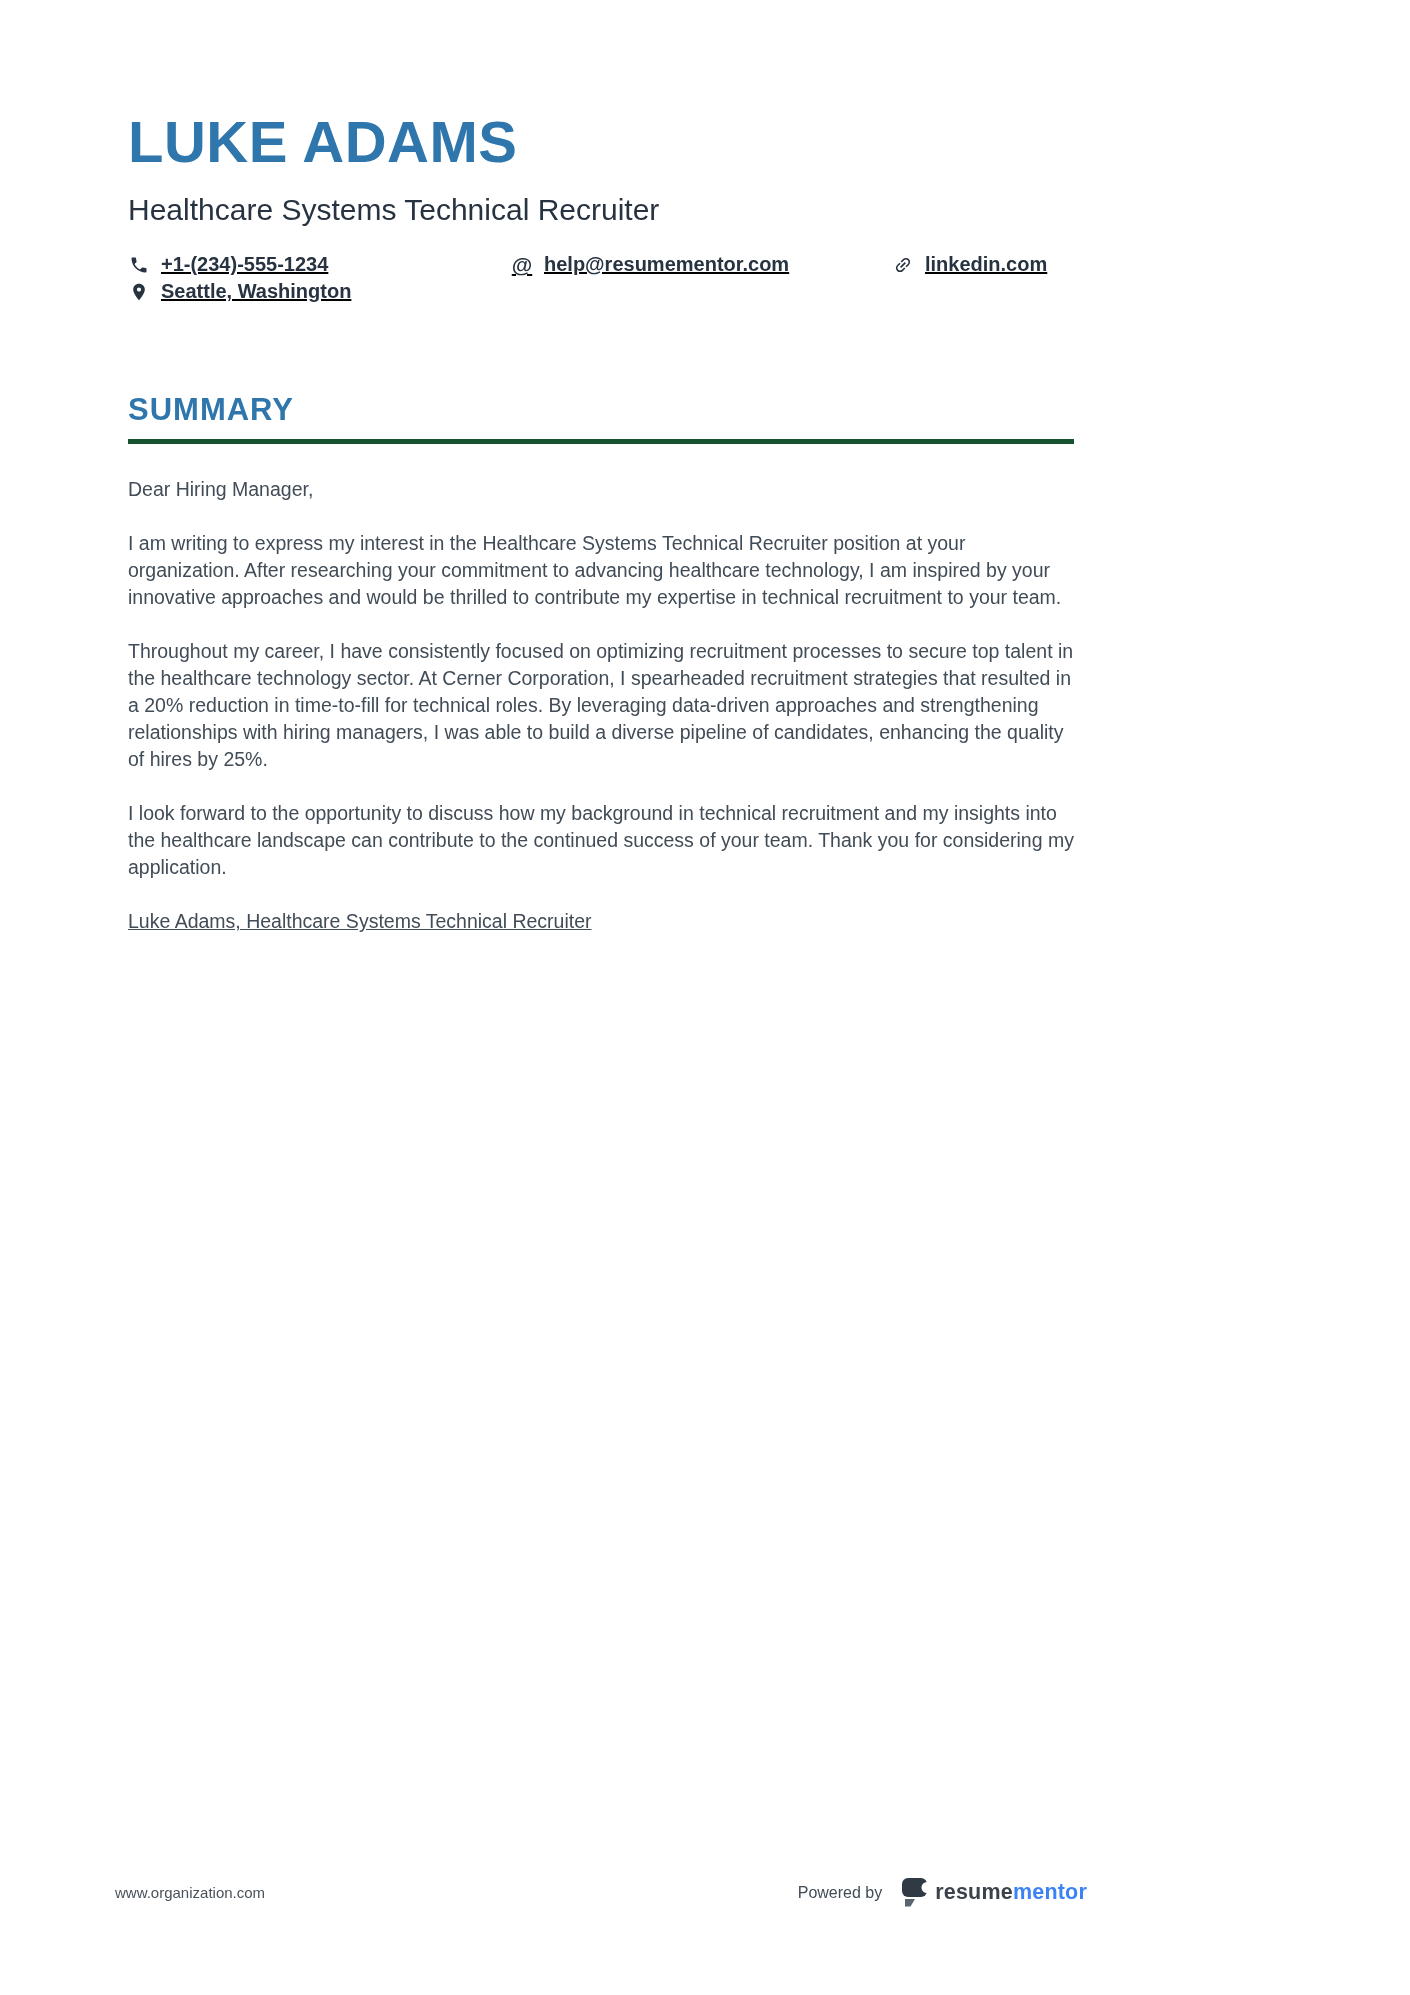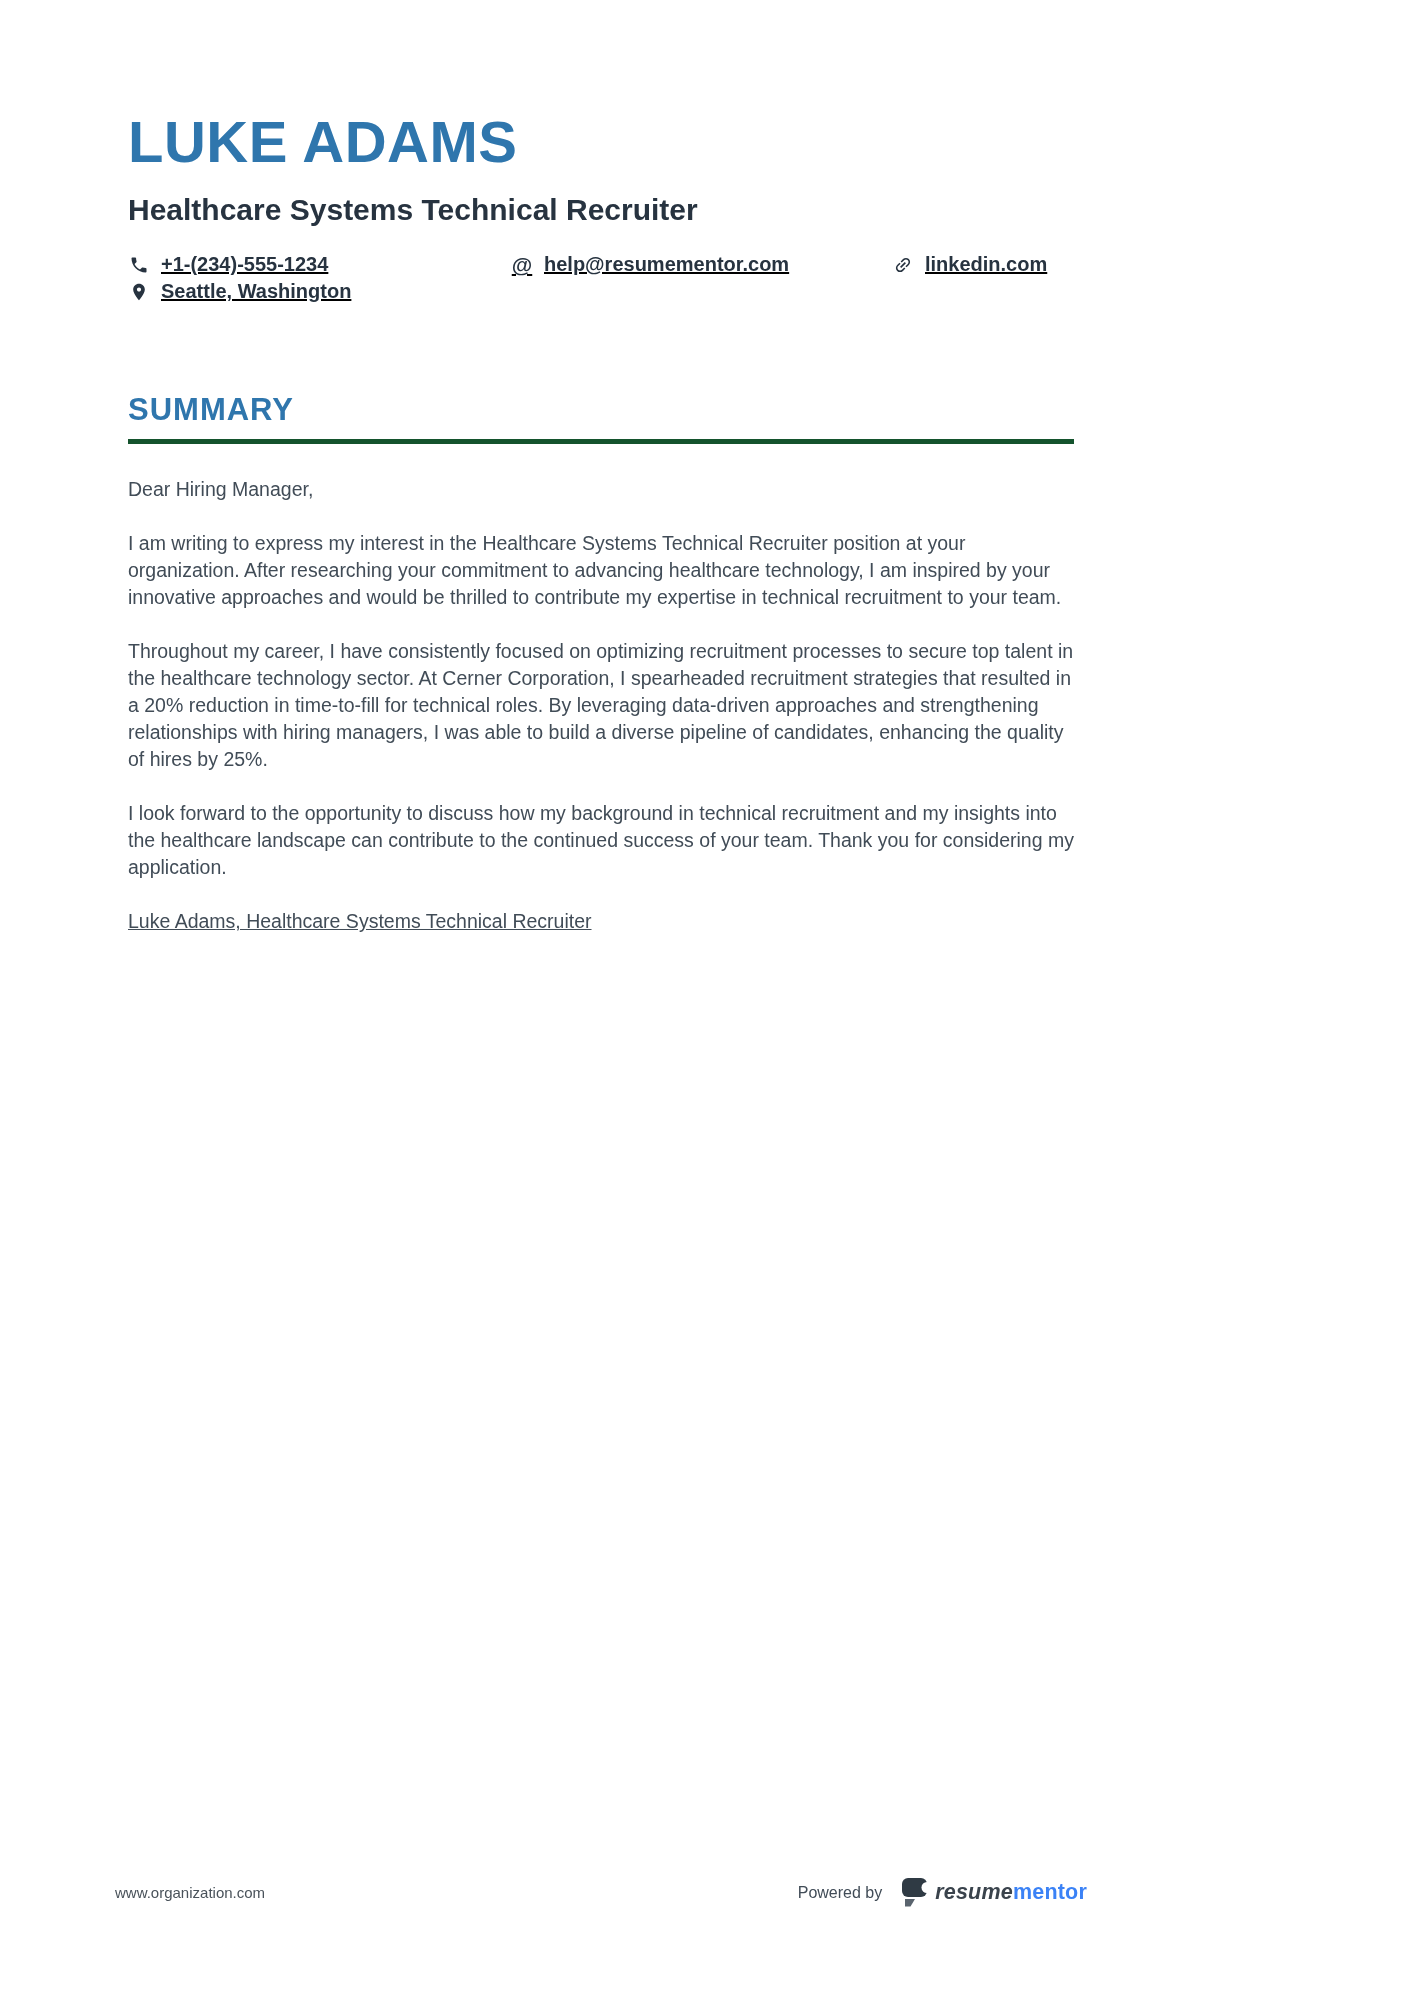--- a/index.html
+++ b/index.html
@@ -18,21 +18,21 @@
     margin: 0;
     font-size: 58px;
     font-weight: bold;
     letter-spacing: 0.5px;
     color: #2f76ad;
     line-height: 1.05;
   }
   .job-title {
     margin: 20px 0 0 0;
     font-size: 30px;
-    font-weight: bold;
+    font-weight: normal;
     color: #273340;
     line-height: 1.15;
   }
   .contact-grid {
     margin-top: 26px;
     display: grid;
     grid-template-columns: 383px 381px 1fr;
     row-gap: 4px;
     align-items: center;
     text-decoration: underline;
@@ -90,21 +90,21 @@
   .powered {
     display: flex;
     align-items: center;
     gap: 20px;
   }
   .powered-label { font-size: 16px; color: #414c57; }
   .brand { display: flex; align-items: center; gap: 7px; }
   .brand-icon { width: 26px; height: 29px; position: relative; flex: 0 0 auto; }
   .brand-icon svg { width: 26px; height: 29px; display: block; }
   .brand-text { font-size: 21.5px; letter-spacing: 0.2px; }
-  .brand-bold { font-weight: bold; color: #3a434c; font-style: italic; }
+  .brand-bold { font-weight: bold; color: #3a434c; }
   .brand-light { font-weight: bold; color: #3b82f6; }
 </style>
 </head>
 <body>
 
 <div class="page">
 
   <h1 class="name">LUKE ADAMS</h1>
 
   <h2 class="job-title">Healthcare Systems Technical Recruiter</h2>

